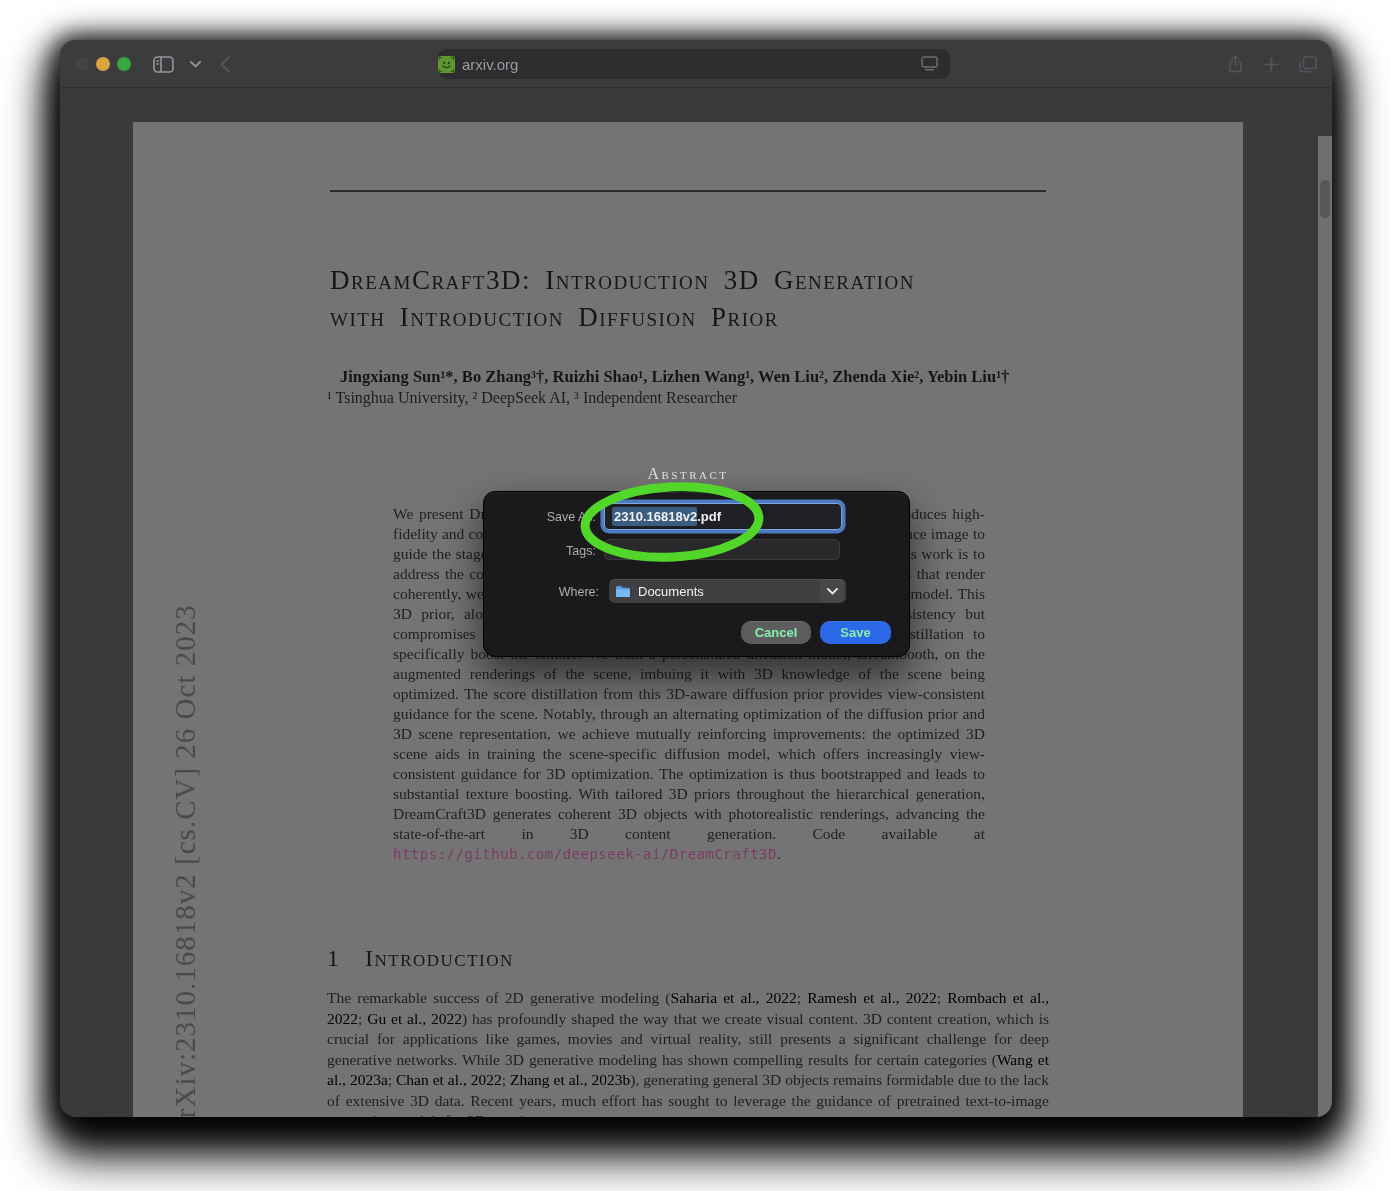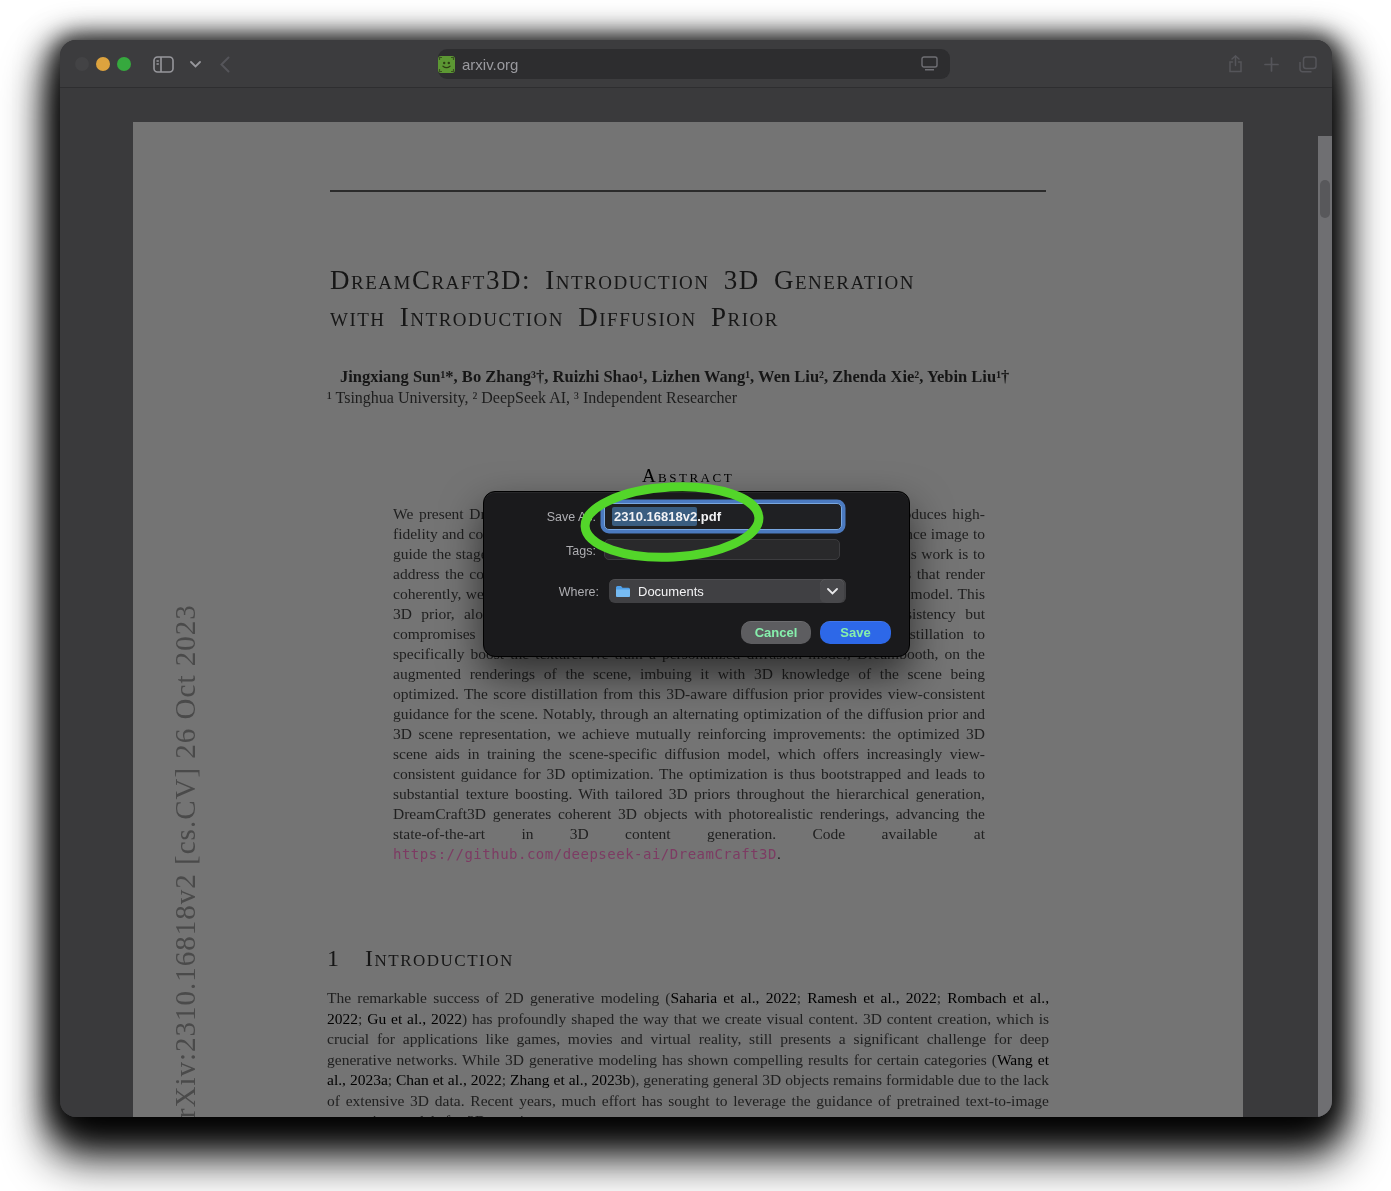--- a/index.html
+++ b/index.html
@@ -43,21 +43,21 @@
 
   .paper-title { position:absolute; left:197px; top:140px; width:740px;
                  font-size:27px; line-height:37px; font-variant:small-caps;
                  letter-spacing:1.5px; word-spacing:6px; color:#161616; }
   .authors { position:absolute; left:207px; top:244px; width:760px;
              font-size:16.5px; line-height:21px; font-weight:bold; color:#161616; }
   .affils  { position:absolute; left:194px; top:267px; width:760px;
              font-size:16px; color:#1d1d1d; font-weight:normal; }
 
   .abs-head { position:absolute; left:260px; top:343px; width:590px; text-align:center;
-              font-size:19px; font-variant:small-caps; letter-spacing:2.5px; color:#000000; }
+              font-size:16px; font-variant:small-caps; letter-spacing:2.5px; color:#e5e5e5; }
   .abs-body { position:absolute; left:260px; top:382px; width:592px;
               font-size:15.5px; line-height:20px; text-align:justify; color:#202020; }
   .mono-link { font-family:"DejaVu Sans Mono","Liberation Mono",monospace;
                font-size:14px; color:#7d3b63; letter-spacing:0.5px; }
 
   .sec-head { position:absolute; left:194px; top:823px; font-size:24px;
               color:#161616; }
   .sec-head .num { margin-right:26px; }
   .sec-head .name { font-variant:small-caps; letter-spacing:1.5px; }
 

